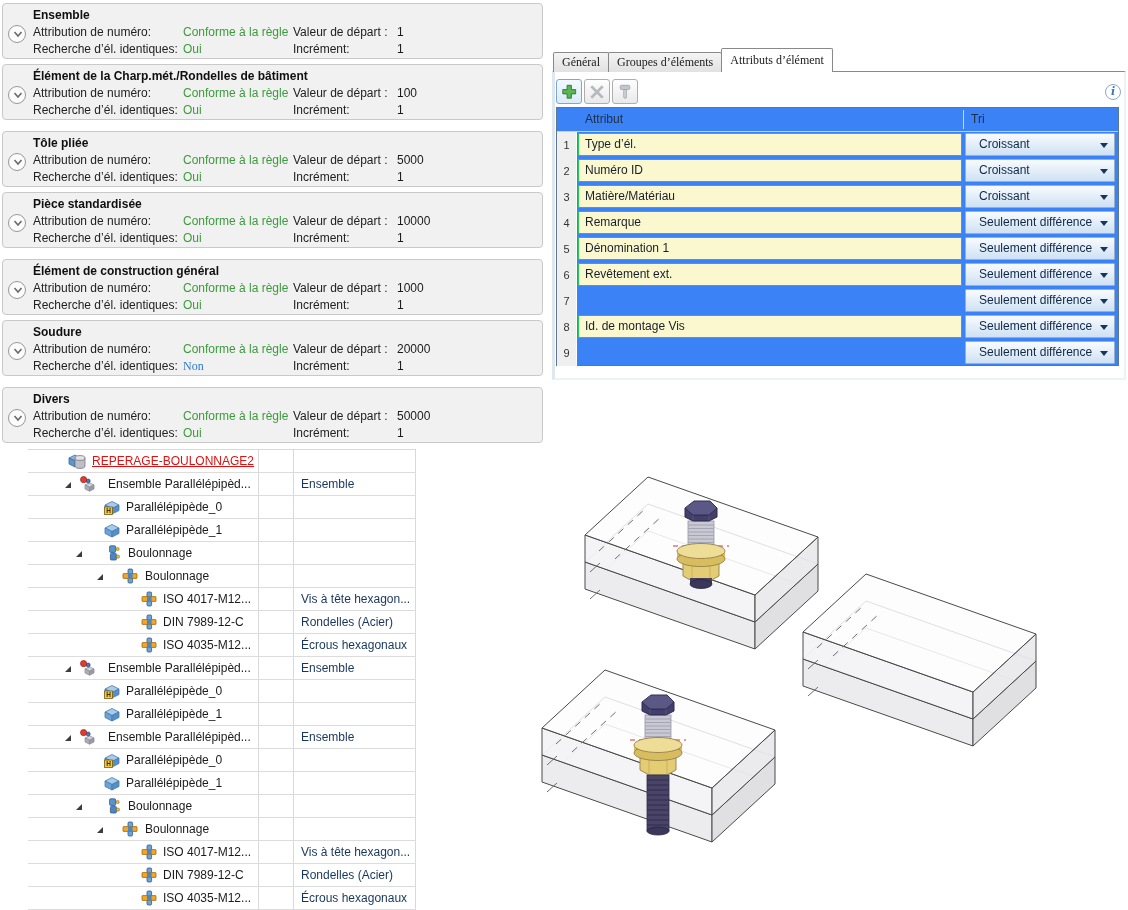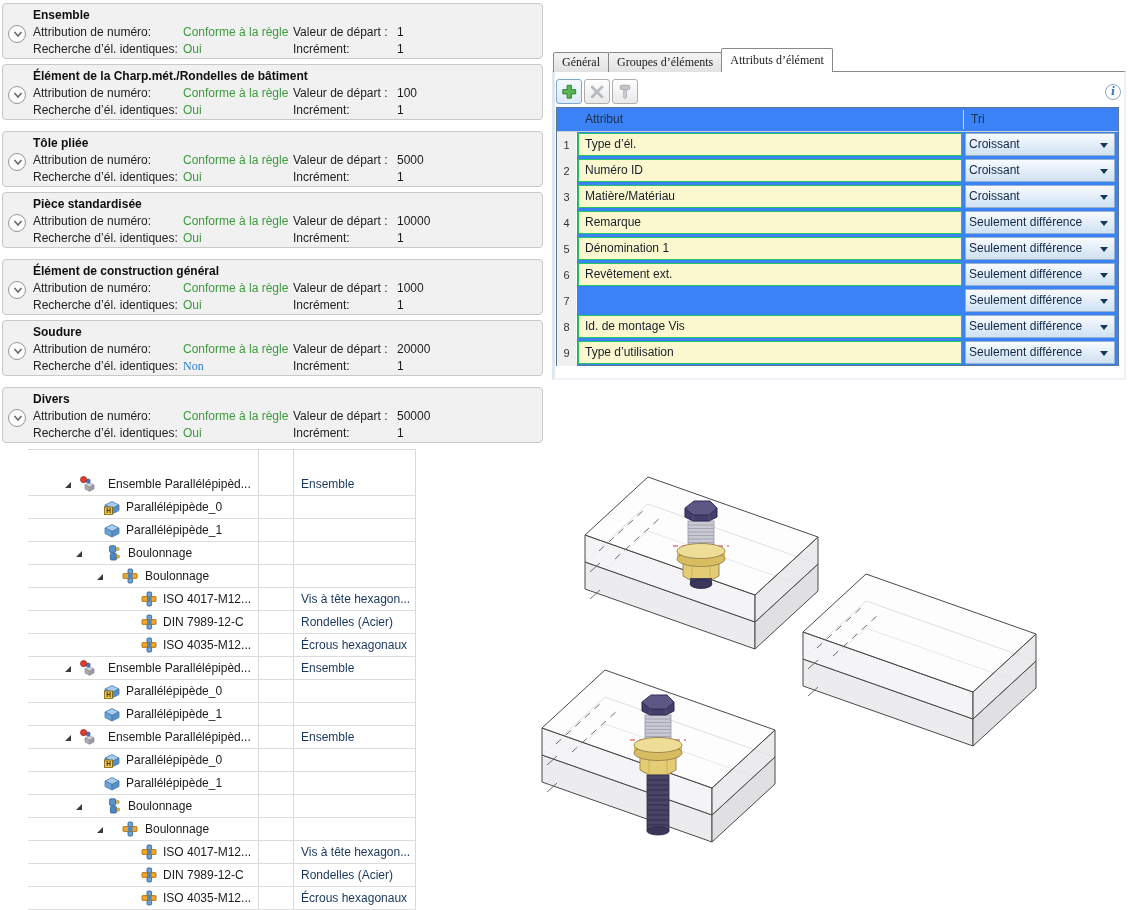--- a/index.html
+++ b/index.html
@@ -43,21 +43,21 @@
   .ath-label{position:absolute;top:0;height:23px;line-height:23px;color:#1d2f42;}
   .ath-sep{position:absolute;top:2px;left:406px;width:1px;height:19px;background:#d6d6d6;}
   .ath-line{position:absolute;top:23px;left:0;width:561px;height:1px;background:#d0d0d0;}
   .arow{position:absolute;left:0;width:561px;height:26px;}
   .rnum{position:absolute;left:0;top:0;width:20px;height:26px;background:#efefef;text-align:center;
         line-height:26px;color:#333;font-size:11px;border-right:1px solid #ffffff;box-sizing:border-box;}
   .acell{position:absolute;left:21px;top:1px;width:384px;height:23px;background:#fbf8d0;
          border:1px solid #22c55e;box-sizing:border-box;line-height:21px;padding-left:6px;color:#17202a;}
   .tricell{position:absolute;left:408px;top:1px;width:150px;height:23px;box-sizing:border-box;
            background:linear-gradient(#f8fbfe,#cfe1f3);border:1px solid #96b1cd;border-radius:1px;
-           line-height:21px;padding-left:3px;color:#0f2848;}
+           line-height:21px;padding-left:13px;color:#0f2848;}
   .dd-arrow{position:absolute;right:6px;top:9px;width:0;height:0;
             border-left:4px solid transparent;border-right:4px solid transparent;
             border-top:5px solid #16365c;}
 
   
   .tree{position:absolute;left:28px;top:449px;width:388px;height:460px;border-top:1px solid #d9d9d9;}
   .tree .vline{position:absolute;top:0;width:1px;height:460px;background:#d9d9d9;}
   .trow{position:absolute;left:0;width:388px;height:23px;border-bottom:1px solid #dcdcdc;box-sizing:border-box;}
   .exp{position:absolute;top:8px;width:8px;height:8px;}
   .ticon{position:absolute;top:3px;width:16px;height:16px;}
@@ -302,31 +302,37 @@
       <div class="rnum">7</div>
       <div class="tricell"><span>Seulement différence</span><span class="dd-arrow"></span></div>
     </div>
     <div class="arow" style="top:206px">
       <div class="rnum">8</div>
       <div class="acell">Id. de montage Vis</div>
       <div class="tricell"><span>Seulement différence</span><span class="dd-arrow"></span></div>
     </div>
     <div class="arow" style="top:232px">
       <div class="rnum">9</div>
-      <div class="acell">Type d’utilisation</div>
       <div class="tricell"><span>Seulement différence</span><span class="dd-arrow"></span></div>
     </div>
   </div>
 </section>
 
 <section class="tree">
   <div class="vline" style="left:230px"></div>
   <div class="vline" style="left:265px"></div>
   <div class="vline" style="left:387px"></div>
 
+  <div class="trow" style="top:0px">
+    <svg class="ticon wide" style="left:40px">
+        <use href="#i-root"></use>
+      </svg>
+    <span class="tlabel root" style="left:64px">REPERAGE-BOULONNAGE2</span>
+    <span class="tval"></span>
+  </div>
   <div class="trow" style="top:23px">
     <svg class="exp" style="left:36px">
         <use href="#i-exp"></use>
       </svg>
     <svg class="ticon" style="left:51px">
         <use href="#i-asm"></use>
       </svg>
     <span class="tlabel" style="left:80px">Ensemble Parallélépipèd...</span>
     <span class="tval">Ensemble</span>
   </div>

